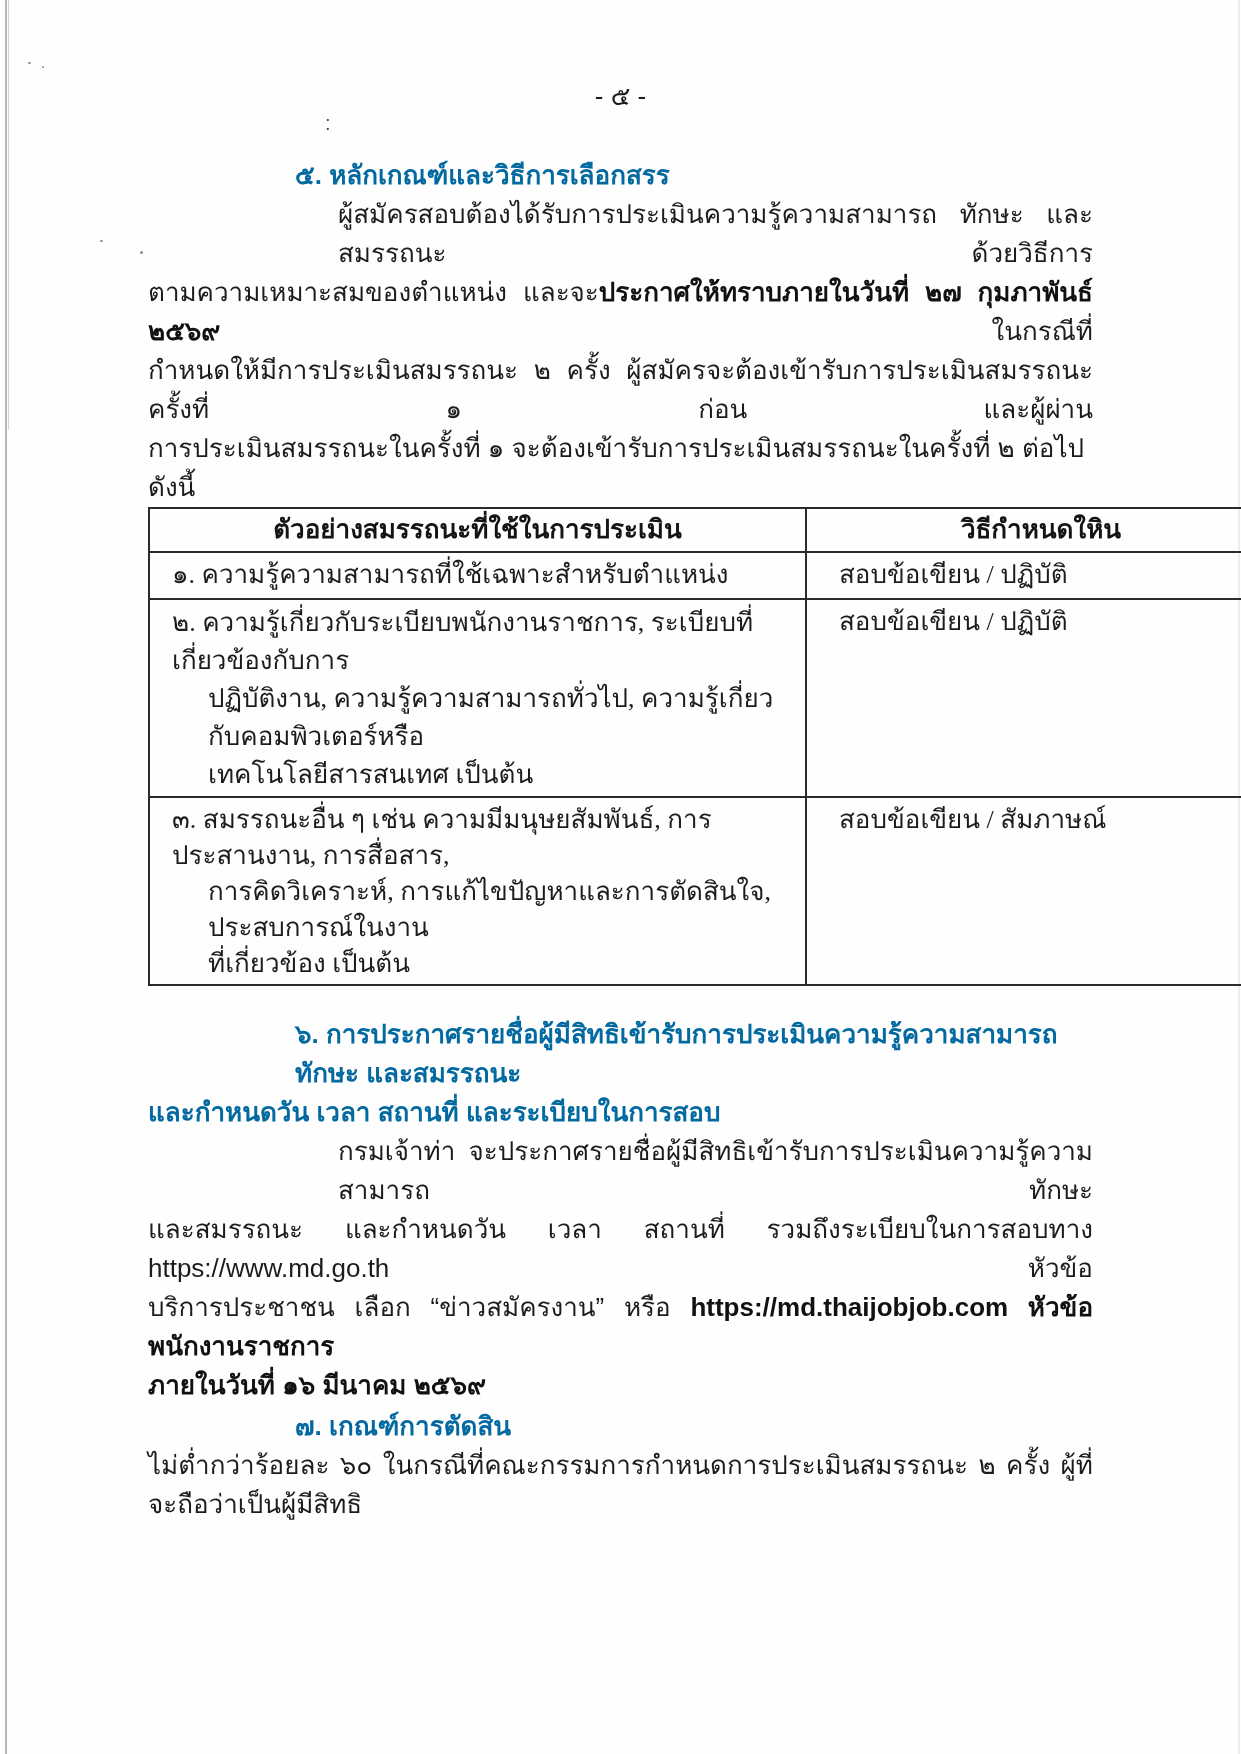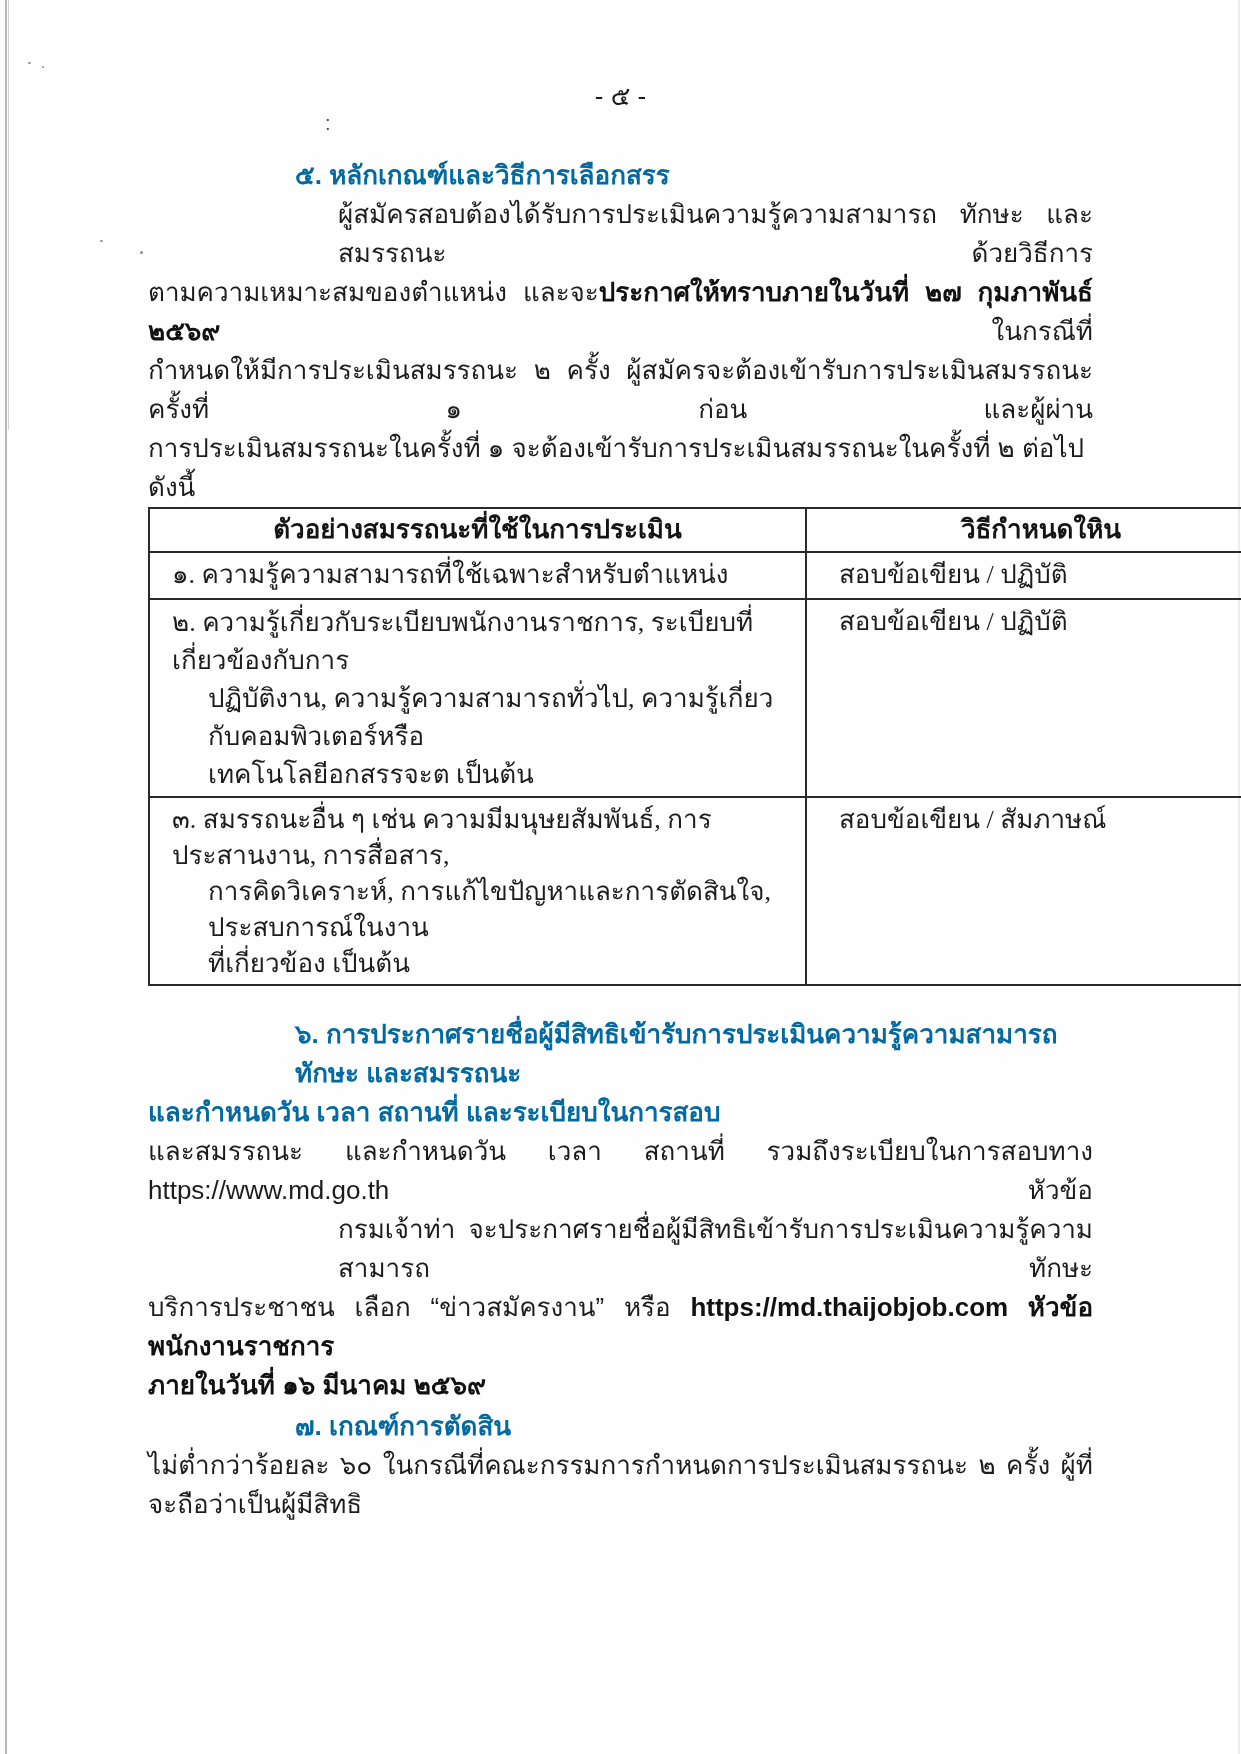--- a/index.html
+++ b/index.html
@@ -92,38 +92,38 @@
       <th>วิธีกำหนดใหิน</th>
     </tr>
     <tr class="row-single">
       <td class="comp col1">๑. ความรู้ความสามารถที่ใช้เฉพาะสำหรับตำแหน่ง</td>
       <td class="method">สอบข้อเขียน / ปฏิบัติ</td>
     </tr>
     <tr class="row-multi3">
       <td class="comp col1">
         <div class="cline">๒. ความรู้เกี่ยวกับระเบียบพนักงานราชการ, ระเบียบที่เกี่ยวข้องกับการ</div>
         <div class="cline cont-indent">ปฏิบัติงาน, ความรู้ความสามารถทั่วไป, ความรู้เกี่ยวกับคอมพิวเตอร์หรือ</div>
-        <div class="cline cont-indent">เทคโนโลยีอกสรรจะต เป็นต้น</div>
+        <div class="cline cont-indent">เทคโนโลยีสารสนเทศ เป็นต้น</div>
       </td>
       <td class="method">สอบข้อเขียน / ปฏิบัติ</td>
     </tr>
     <tr class="row-multi3b">
       <td class="comp col1">
         <div class="cline">๓. สมรรถนะอื่น ๆ เช่น ความมีมนุษยสัมพันธ์, การประสานงาน, การสื่อสาร,</div>
         <div class="cline cont-indent">การคิดวิเคราะห์, การแก้ไขปัญหาและการตัดสินใจ, ประสบการณ์ในงาน</div>
         <div class="cline cont-indent">ที่เกี่ยวข้อง เป็นต้น</div>
       </td>
       <td class="method">สอบข้อเขียน / สัมภาษณ์</td>
     </tr>
   </tbody>
     </table>
 
   <div class="line heading h-indent mt-h6">๖. การประกาศรายชื่อผู้มีสิทธิเข้ารับการประเมินความรู้ความสามารถ ทักษะ และสมรรถนะ</div>
   <div class="line heading">และกำหนดวัน เวลา สถานที่ และระเบียบในการสอบ</div>
+  <div class="line fill indent-para">กรมเจ้าท่า จะประกาศรายชื่อผู้มีสิทธิเข้ารับการประเมินความรู้ความสามารถ ทักษะ</div>
   <div class="line fill">และสมรรถนะ และกำหนดวัน เวลา สถานที่ รวมถึงระเบียบในการสอบทาง https://www.md.go.th หัวข้อ</div>
-  <div class="line fill indent-para">กรมเจ้าท่า จะประกาศรายชื่อผู้มีสิทธิเข้ารับการประเมินความรู้ความสามารถ ทักษะ</div>
   <div class="line fill"><span>บริการประชาชน เลือก “ข่าวสมัครงาน” หรือ </span><b>https://md.thaijobjob.com หัวข้อ พนักงานราชการ</b></div>
   <div class="line bold">ภายในวันที่ ๑๖ มีนาคม ๒๕๖๙</div>
 
   <div class="line heading h-indent mt-h7">๗. เกณฑ์การตัดสิน</div>
   <div class="line fill">ไม่ต่ำกว่าร้อยละ ๖๐ ในกรณีที่คณะกรรมการกำหนดการประเมินสมรรถนะ ๒ ครั้ง ผู้ที่จะถือว่าเป็นผู้มีสิทธิ</div>
 
 </div>
 
 </body></html>

